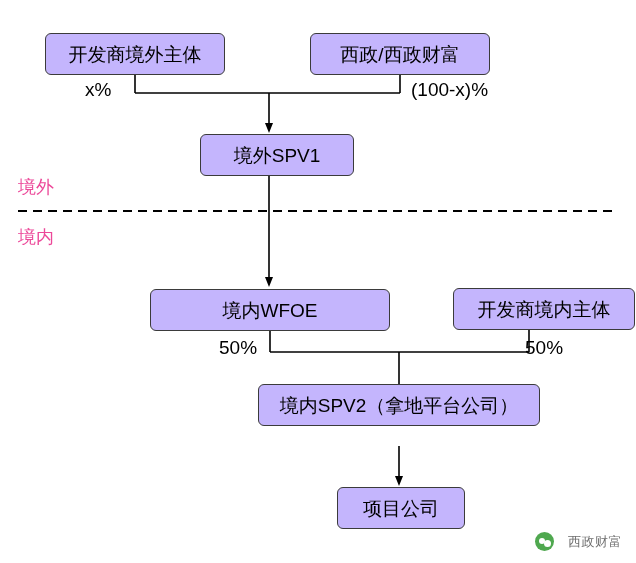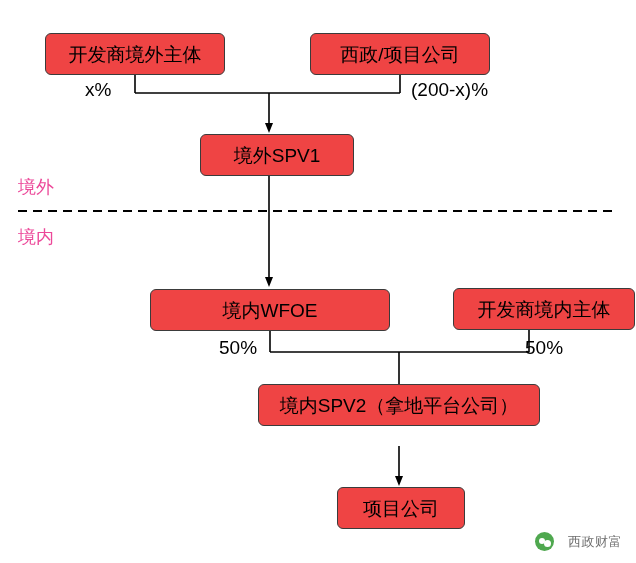--- a/index.html
+++ b/index.html
@@ -13,21 +13,21 @@
     height: 563px;
     background: #ffffff;
     font-family: "Liberation Sans", "DejaVu Sans", sans-serif;
     overflow: hidden;
   }
   .node {
     position: absolute;
     box-sizing: border-box;
     border: 1px solid #3b3b3b;
     border-radius: 6px;
-    background: #ef4444;
+    background: #c4b5fd;
     display: flex;
     align-items: center;
     justify-content: center;
     color: #000000;
     font-size: 19px;
     line-height: 1;
     white-space: nowrap;
   }
   .edge-label {
     position: absolute;
@@ -123,35 +123,35 @@
 
     <path d="M270,352 L529,352" stroke="#000000" stroke-width="1.6" fill="none"></path>
 
     <path d="M399,352 L399,398" stroke="#000000" stroke-width="1.6" fill="none" marker-end="url(#arrow)"></path>
 
     <path d="M399,446 L399,481" stroke="#000000" stroke-width="1.6" fill="none" marker-end="url(#arrow)"></path>
   </svg>
 
   <div class="node" style="left:45px; top:33px; width:180px; height:42px;">开发商境外主体</div>
 
-  <div class="node" style="left:310px; top:33px; width:180px; height:42px;">西政/项目公司</div>
+  <div class="node" style="left:310px; top:33px; width:180px; height:42px;">西政/西政财富</div>
 
   <div class="node" style="left:200px; top:134px; width:154px; height:42px;">境外SPV1</div>
 
   <div class="node" style="left:150px; top:289px; width:240px; height:42px;">境内WFOE</div>
 
   <div class="node" style="left:438px; top:288px; width:182px; height:42px;margin-left:15px;">开发商境内主体</div>
 
   <div class="node" style="left:258px; top:384px; width:282px; height:42px;">境内SPV2（拿地平台公司）</div>
 
   <div class="node" style="left:337px; top:487px; width:128px; height:42px;font-family:Liberation Serif, serif;">项目公司</div>
 
   <div class="edge-label" style="left:85px; top:80px;">x%</div>
 
-  <div class="edge-label" style="left:411px; top:80px;">(200-x)%</div>
+  <div class="edge-label" style="left:411px; top:80px;">(100-x)%</div>
 
   <div class="edge-label" style="left:219px; top:338px;">50%</div>
 
   <div class="edge-label" style="left:525px; top:338px;">50%</div>
 
   <div class="region-label" style="left:18px; top:178px;">境外</div>
 
   <div class="region-label" style="left:18px; top:228px;">境内</div>
 
   <div class="wm">

